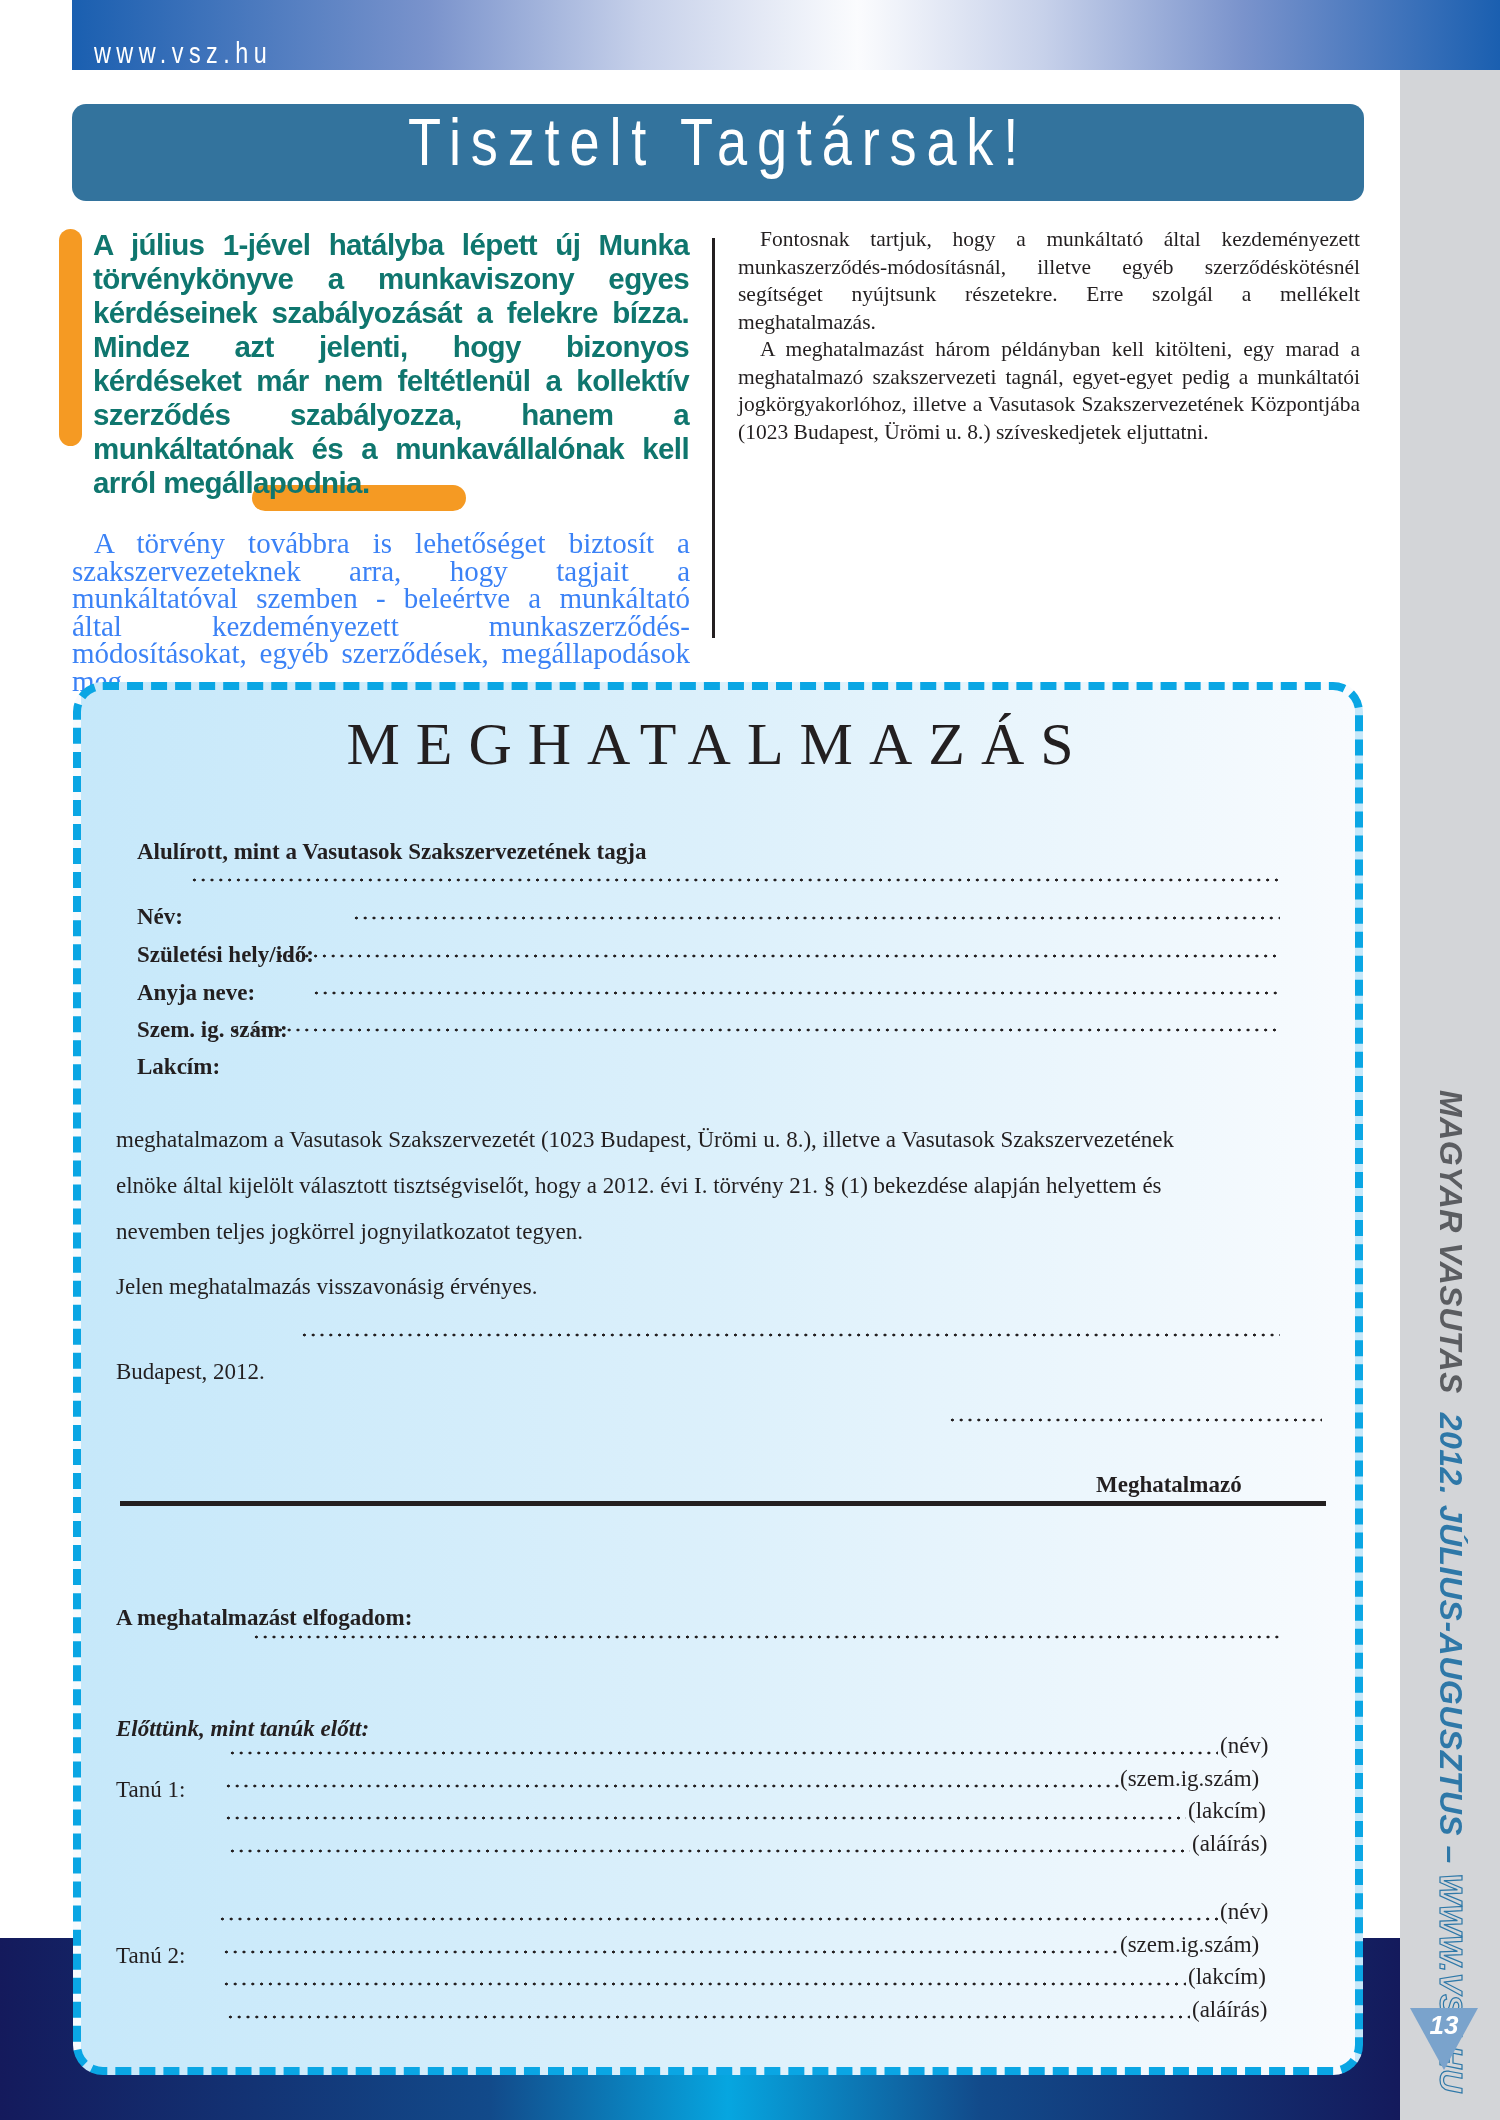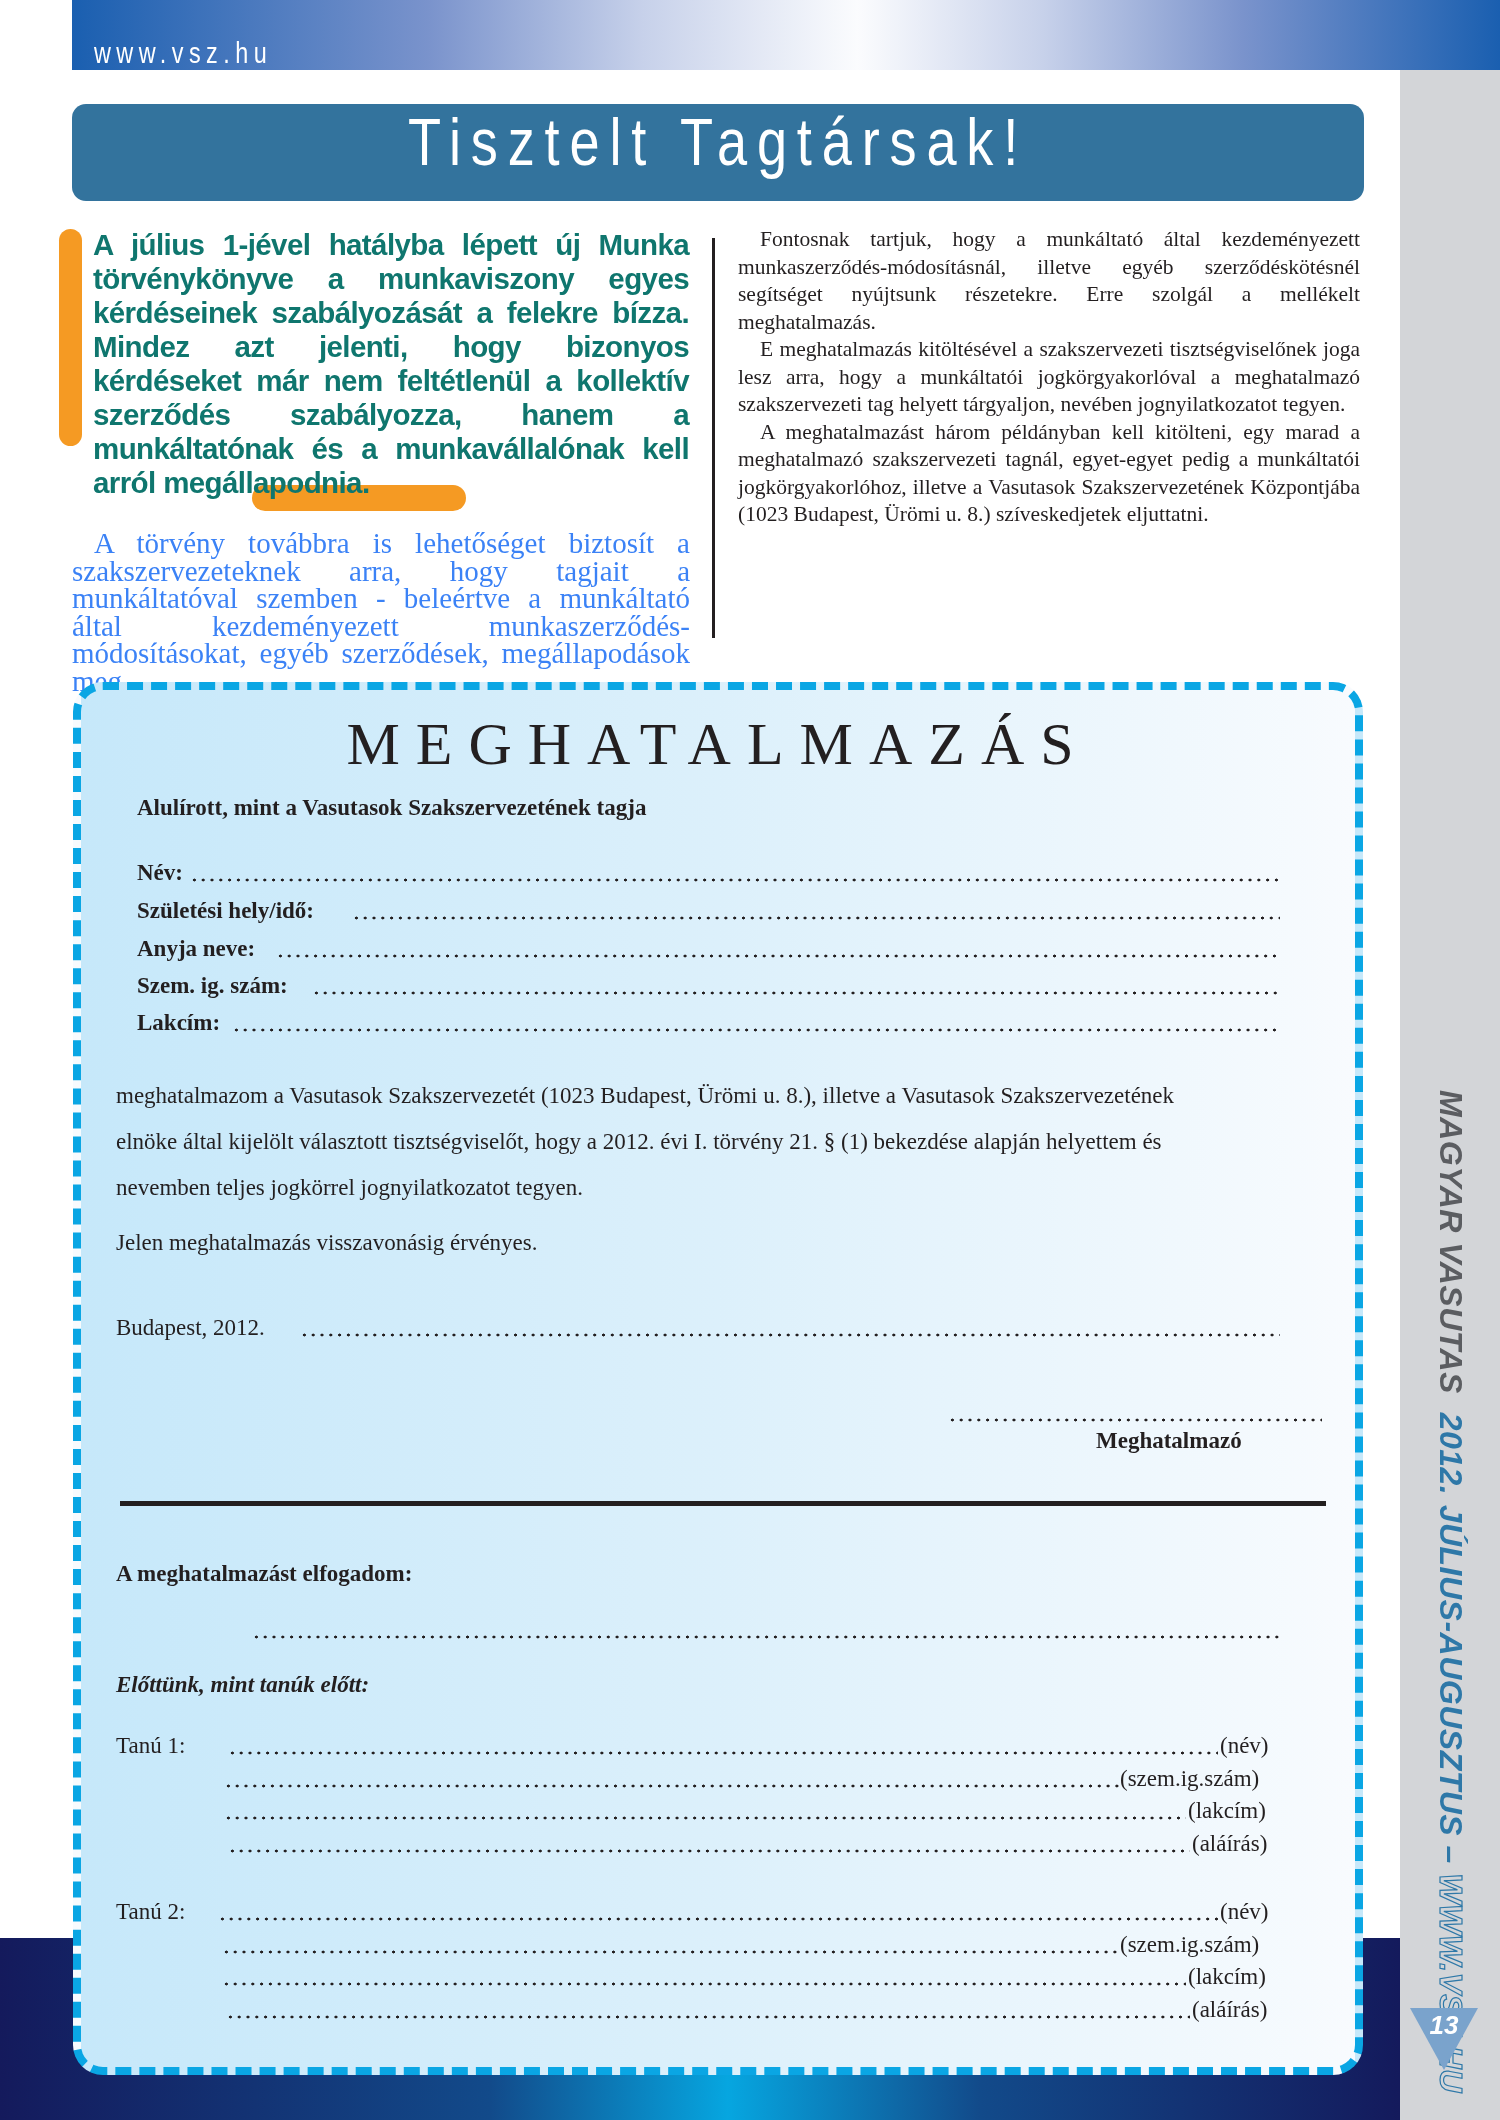--- a/index.html
+++ b/index.html
@@ -91,21 +91,21 @@
   
   .form-box {
     position: absolute; left: 73px; top: 682px; width: 1290px; height: 1393px;
     border: 8px dashed #0aa6e4; border-radius: 30px;
     background: linear-gradient(90deg, #c6e8fa 0%, #dcf0fb 50%, #f8fbfe 100%);
   }
   .form-title {
     position: absolute; left: 73px; top: 710px; width: 1290px; text-align: center;
     font-size: 60px; letter-spacing: 16px; color: #231f20; font-weight: normal;
   }
-  .form-text { position: absolute; font-size: 23px; color: #231f20; }
+  .form-text { position: absolute; font-size: 23px; color: #231f20; margin-top: 44px; }
   .bold { font-weight: bold; }
   .dots {
     position: absolute; height: 4px;
     background-image: radial-gradient(circle, #231f20 1.4px, transparent 1.6px);
     background-size: 8.8px 4px; background-repeat: repeat-x;
   }
   .label-right { position: absolute; font-size: 23px; color: #231f20; }
   .rule {
     position: absolute; left: 120px; top: 1501px; width: 1206px; height: 5px; background: #231f20;
   }
@@ -135,21 +135,20 @@
 <div class="orange-bar-v"></div>
 <div class="orange-bar-h"></div>
 <div class="lead">A július 1-jével hatályba lépett új Munka törvénykönyve a munkaviszony egyes kérdéseinek szabályozását a felekre bízza. Mindez azt jelenti, hogy bizonyos kérdéseket már nem feltétlenül a kollektív szerződés szabályozza, hanem a munkáltatónak és a munkavállalónak kell arról megállapodnia.</div>
 
 <div class="col-left-body">
   <p>A törvény továbbra is lehetőséget biztosít a szakszervezeteknek arra, hogy tagjait a munkáltatóval szemben - beleértve a munkáltató által kezdeményezett munkaszerződés-módosításokat, egyéb szerződések, megállapodások meg-</p>
 </div>
 <div class="col-divider"></div>
 <div class="col-right-body">
   <p>Fontosnak tartjuk, hogy a munkáltató által kezdeményezett munkaszerződés-módosításnál, illetve egyéb szerződéskötésnél segítséget nyújtsunk részetekre. Erre szolgál a mellékelt meghatalmazás.</p>
-  <p>E meghatalmazás kitöltésével a szakszervezeti tisztségviselőnek joga lesz arra, hogy a munkáltatói jogkörgyakorlóval a meghatalmazó szakszervezeti tag helyett tárgyaljon, nevében jognyilatkozatot tegyen.</p>
   <p>A meghatalmazást három példányban kell kitölteni, egy marad a meghatalmazó szakszervezeti tagnál, egyet-egyet pedig a munkáltatói jogkörgyakorlóhoz, illetve a Vasutasok Szakszervezetének Központjába (1023 Budapest, Ürömi u. 8.) szíveskedjetek eljuttatni.</p>
 </div>
 
 <div class="form-box"></div>
 <div class="form-title">MEGHATALMAZÁS</div>
 <div class="form-text bold" style="left:137px; top:795px;">Alulírott, mint a Vasutasok Szakszervezetének tagja</div>
 
 <div class="form-text bold" style="left:137px; top:860px;">Név:</div>
 <div class="dots" style="left:190px; top:878px; width:1090px;"></div>
 

